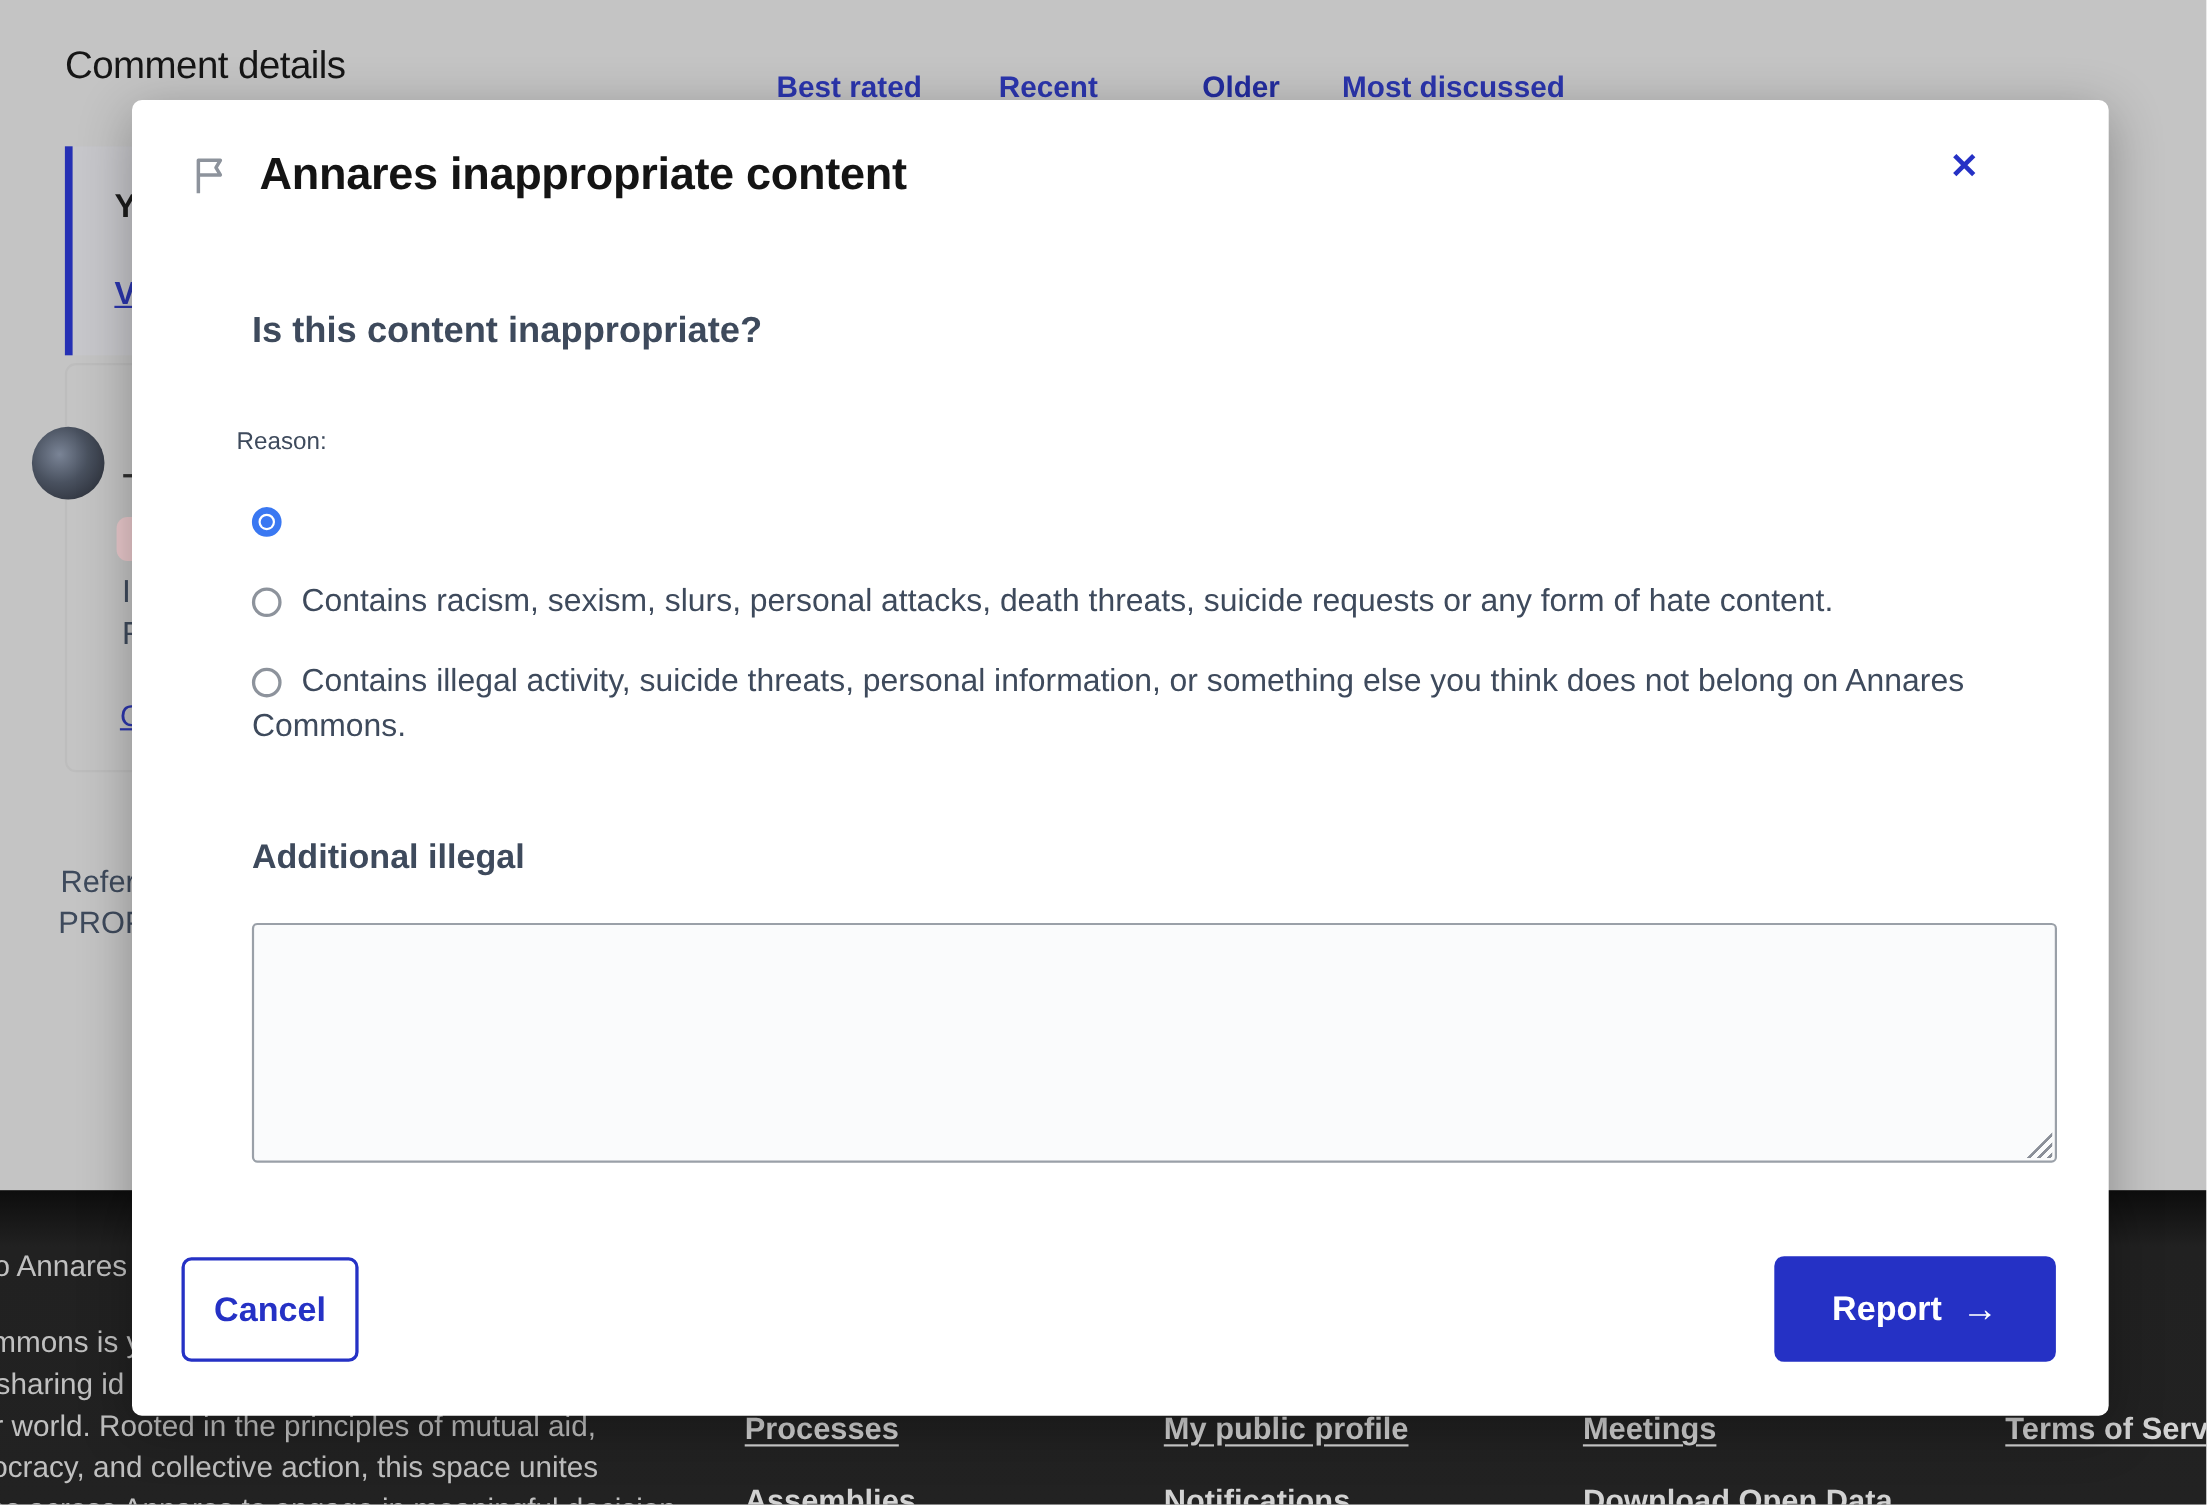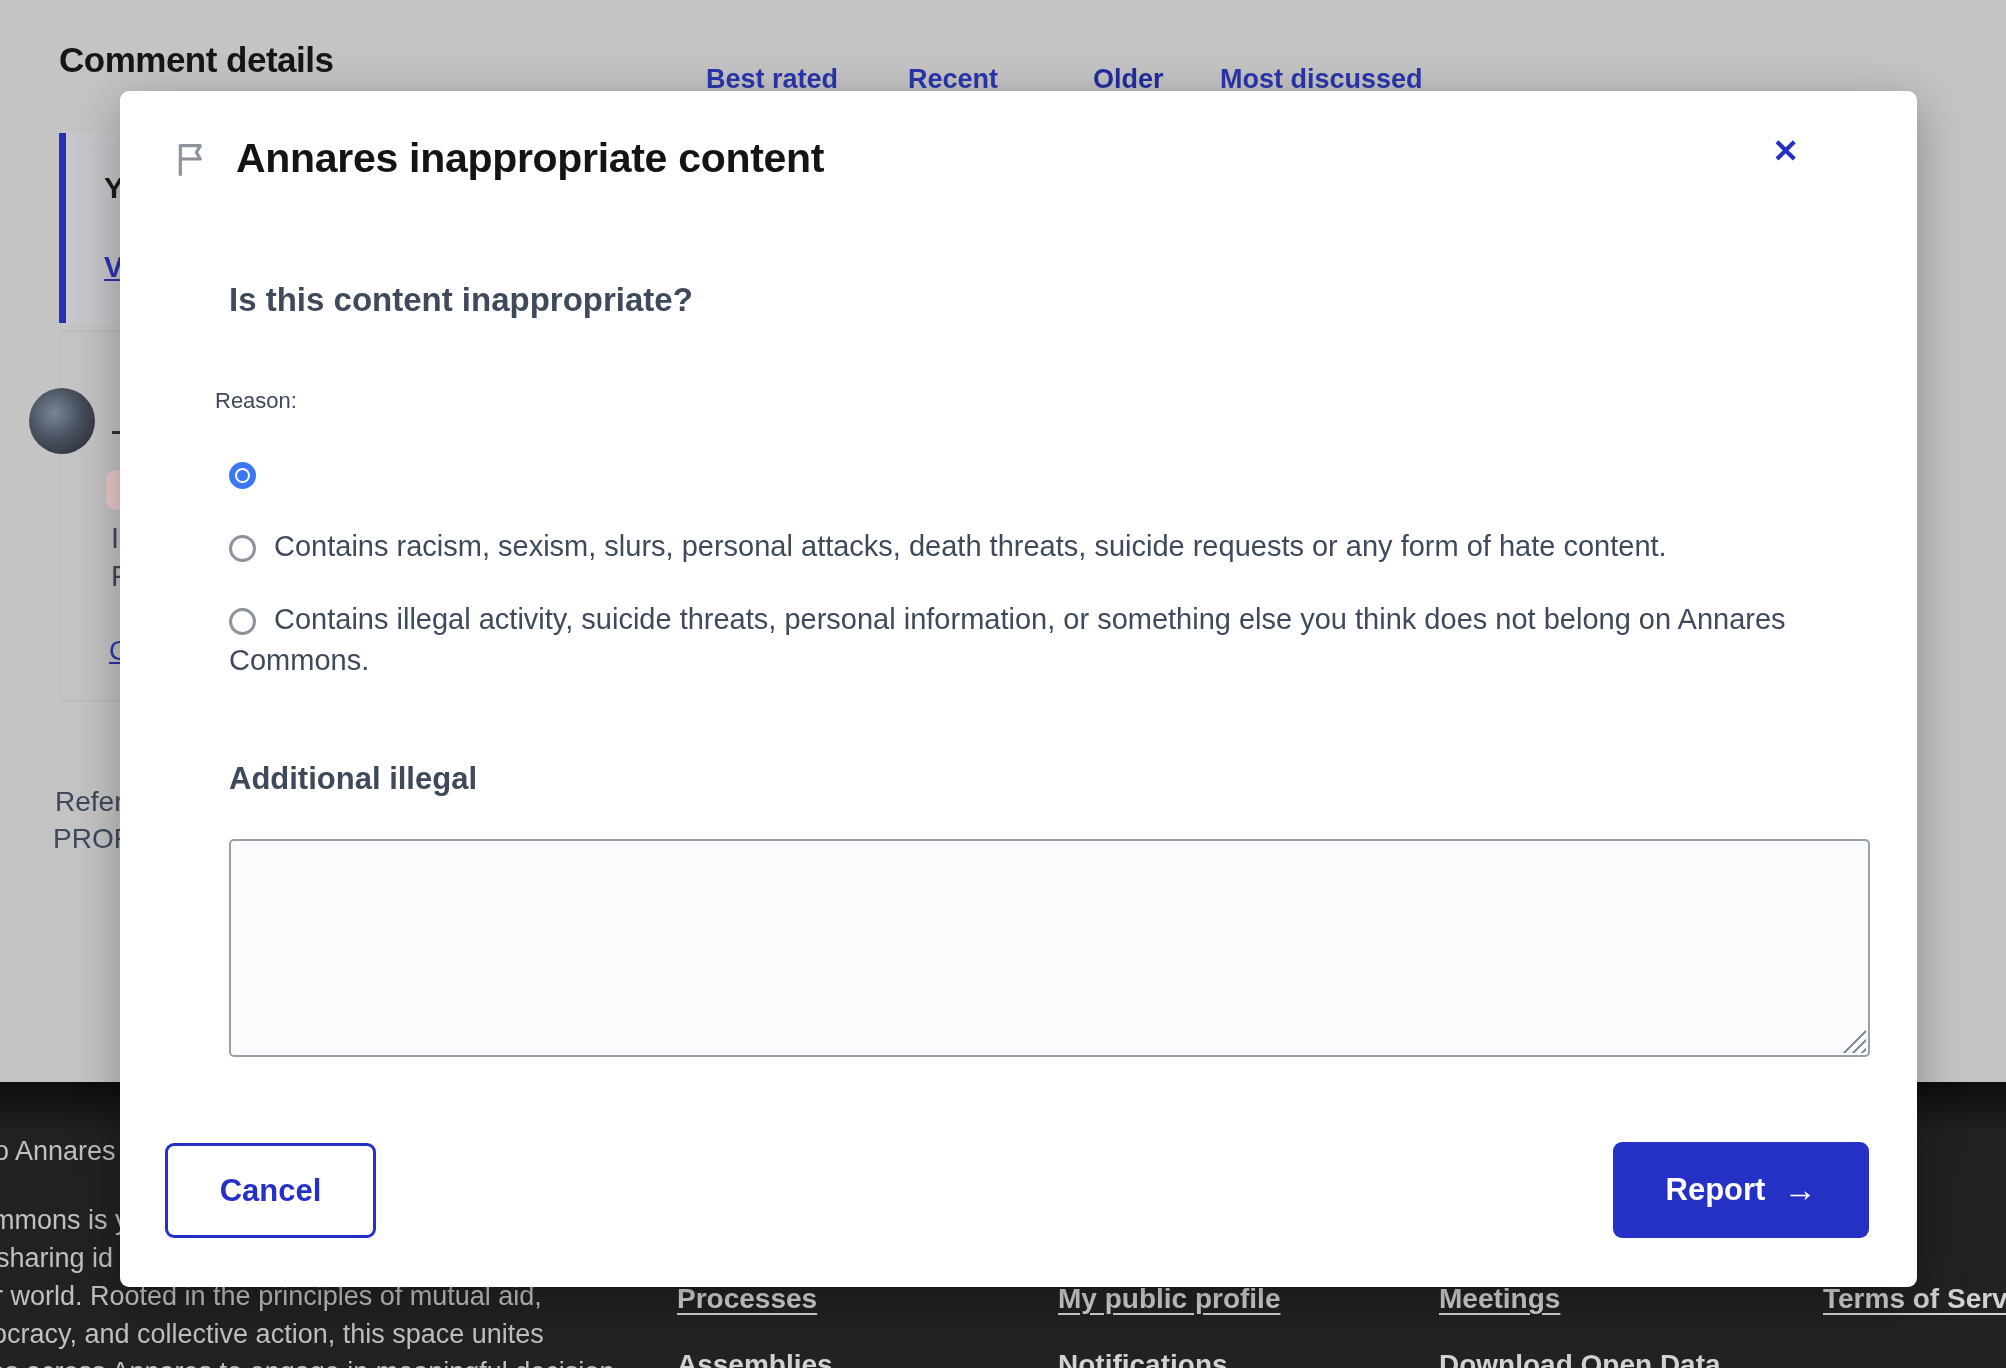--- a/index.html
+++ b/index.html
@@ -1,21 +1,21 @@
 <!DOCTYPE html>
 <html><head>
 <meta charset="utf-8">
 <style>
   * { margin:0; padding:0; box-sizing:border-box; }
   html,body { width:2006px; height:1368px; }
   body { font-family:"Liberation Sans", sans-serif; }
   .canvas { position:relative; width:2006px; height:1368px; background:#c4c4c4; overflow:hidden; }
 
   
-  .page-title { position:absolute; left:59px; top:40px; font-size:35px; font-weight:700; color:#161616; letter-spacing:-0.5px; }
+  .page-title { position:absolute; left:59px; top:40px; font-size:35px; font-weight:400; color:#161616; letter-spacing:-0.5px; }
   .sort-nav a { position:absolute; top:64px; font-size:27px; font-weight:700; color:#2b35ad; text-decoration:none; }
   .sort-nav a.active { text-decoration:underline; text-underline-offset:5px; color:#232c9e; }
   .s1{left:706px}.s2{left:908px}.s3{left:1093px}.s4{left:1220px}
 
   .callout { position:absolute; left:59px; top:133px; width:420px; height:190px;
              background:#c7c7cb; border-left:7px solid #2530b4; }
   .callout .co-text { position:absolute; left:38px; top:38px; font-size:30px; font-weight:700; color:#1c1c1c; }
   .callout .co-link { position:absolute; left:38px; top:118px; font-size:29px; font-weight:600; color:#2b35ad; text-decoration:underline; }
 
   .comment-card { position:absolute; left:59px; top:330px; width:420px; height:372px;
@@ -63,21 +63,21 @@
   .radio.off { width:27px; height:27px; border-radius:50%; border:3px solid #8d939c; background:#fff; }
   .radio.on { width:27px; height:27px; border-radius:50%; border:6px solid #3a78f2; background:#fff; position:relative; }
   .radio.on::after { content:""; position:absolute; left:2px; top:2px; width:11px; height:11px; border-radius:50%; background:#3a78f2; }
   .m-comments-label { position:absolute; left:109px; top:670px; font-size:31px; font-weight:700; color:#3e4a5c; }
   .ta-wrap { position:absolute; left:109px; top:748px; width:1641px; height:218px; }
   .ta-wrap textarea { width:100%; height:100%; background:#fafbfc; border:2px solid #9aa0a8; border-radius:5px;
                       resize:none; font-family:"Liberation Sans", sans-serif; font-size:28px; color:#3e4a5c; padding:14px; }
   .grip { position:absolute; right:4px; bottom:4px; width:24px; height:24px;
           background:repeating-linear-gradient(135deg, transparent 0 4px, #8a8f98 4px 6.5px);
           clip-path:polygon(100% 0, 100% 100%, 0 100%); pointer-events:none; }
-  .btn-cancel { position:absolute; left:45px; top:1052px; width:211px; height:95px;
+  .btn-cancel { position:absolute; left:45px; top:1052px; width:161px; height:95px;
                 background:#ffffff; border:3px solid #2531c5; border-radius:9px;
                 font-family:inherit; font-size:31px; font-weight:700; color:#2531c5; cursor:pointer; }
   .btn-report { position:absolute; left:1493px; top:1051px; width:256px; height:96px;
                 background:#2531c5; border:none; border-radius:9px; display:flex; align-items:center; justify-content:center; gap:18px;
                 font-family:inherit; font-size:31px; font-weight:700; color:#ffffff; cursor:pointer; }
   .btn-report .arrow { font-weight:400; font-size:33px; }
 </style>
 </head>
 <body>
 

